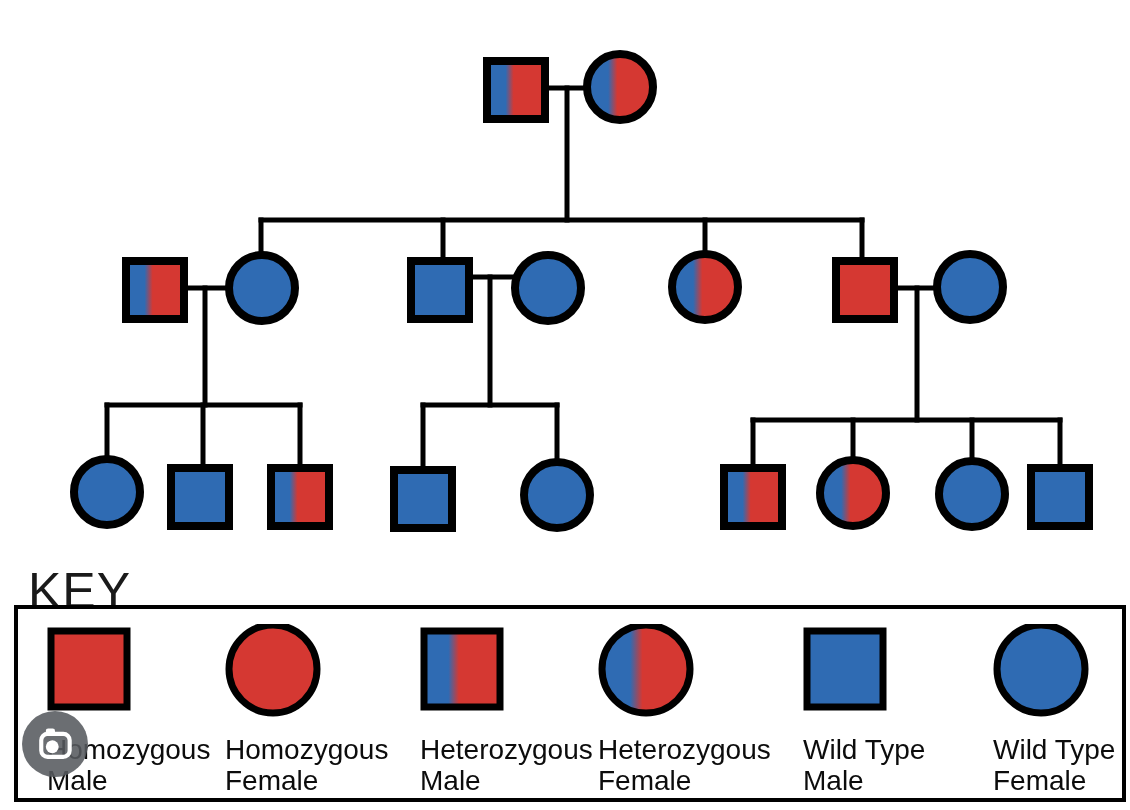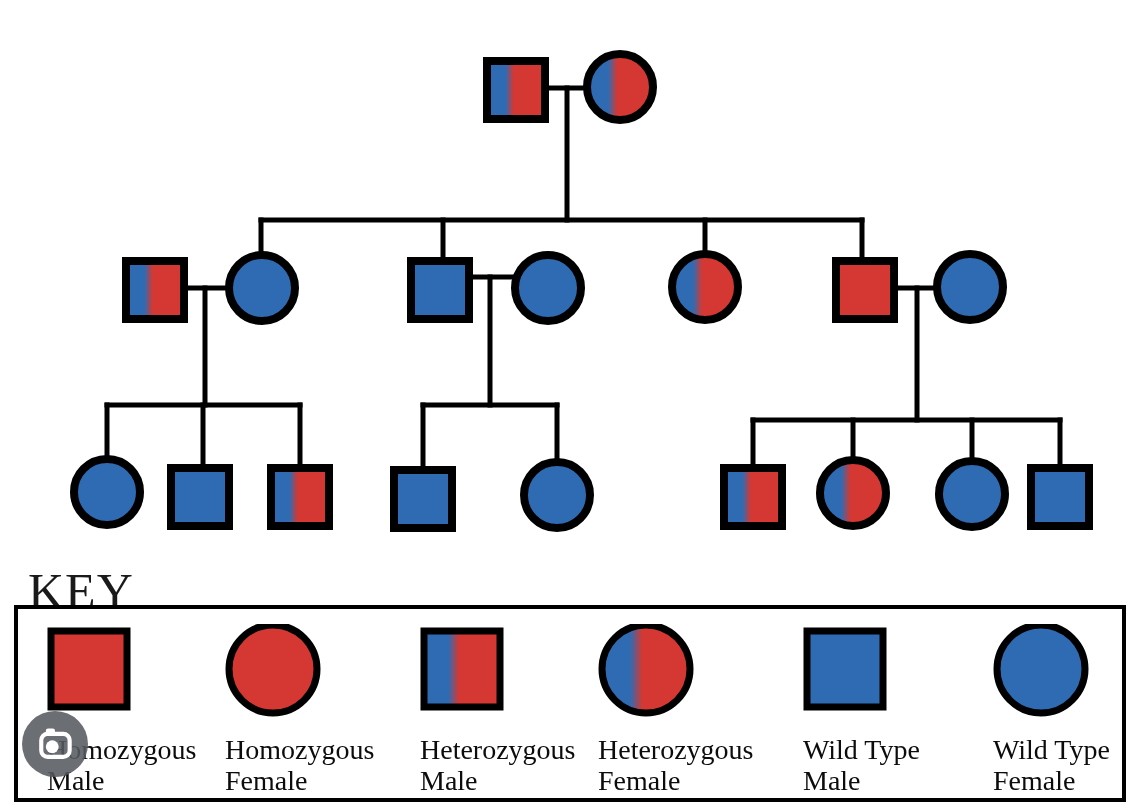--- a/index.html
+++ b/index.html
@@ -1,18 +1,18 @@
 <!DOCTYPE html>
 <html><head>
 <meta charset="utf-8">
 <style>
   html,body{margin:0;padding:0;background:#ffffff;}
   .screen{
     position:relative;width:1130px;height:810px;background:#ffffff;overflow:hidden;
-    font-family:Liberation Serif, serif;color:#000;
+    font-family:Liberation Sans, sans-serif;color:#000;
   }
   #pedigree-svg{position:absolute;left:0;top:0;}
   .key-box{
     position:absolute;left:14px;top:605px;width:1112px;height:197px;
     border:4px solid #000;box-sizing:border-box;background:#fff;
   }
   .key-title{
     position:absolute;left:26px;top:566px;font-size:50px;line-height:1.0;
     background:#ffffff;padding:0 8px 0 2px;letter-spacing:1px;color:#1a1a1a;
   }

